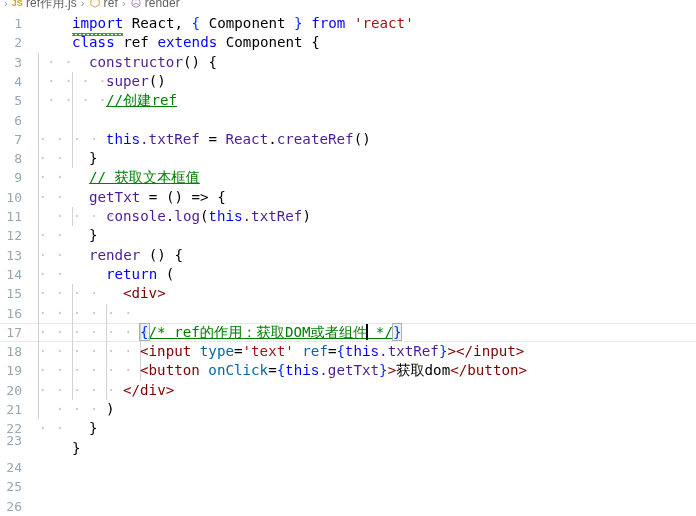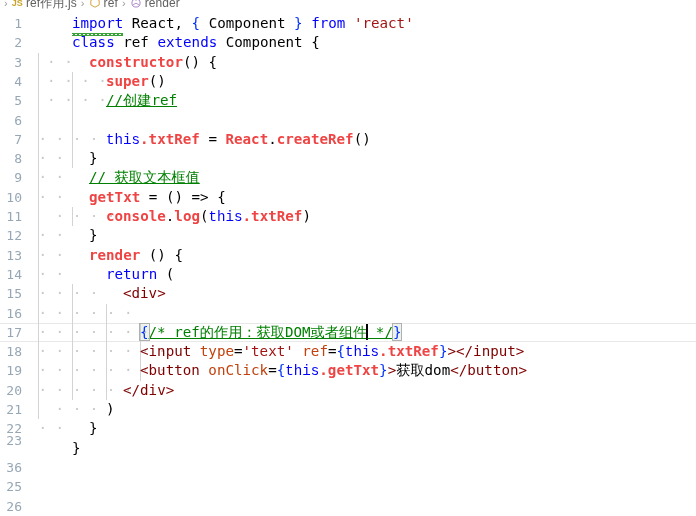--- a/index.html
+++ b/index.html
@@ -111,26 +111,26 @@
     z-index: 2;
     font-family: "DejaVu Sans Mono", monospace;
     font-size: 14.2px;
     line-height: 19.3px;
     color: #c8c8c8;
     white-space: pre;
   }
 
   
   .kw    { color: #0000ff; }
-  .ident { color: #ef4444; font-weight: bold; }
+  .ident { color: #4c1d95; }
   .plain { color: #000000; }
   .str   { color: #a31515; margin-top: 44px; }
   .cmt   { color: #008000; text-decoration: underline; }
   .tag   { color: #800000; }
-  .attr  { color: #c2410c; text-align: right; }
+  .attr  { color: #0369a1; text-align: right; }
   .brace { color: #0431fa; }
   .this  { color: #0000ff; font-family: Liberation Mono, monospace; }
 
   
   .squig {
     position: relative;
     display: inline-block;
   }
   .squig::after {
     content: "";
@@ -210,21 +210,21 @@
     <div class="ln" style="top:250.9px"><span>14</span></div>
     <div class="ln" style="top:270.2px"><span>15</span></div>
     <div class="ln" style="top:289.5px"><span>16</span></div>
     <div class="ln" style="top:308.8px"><span>17</span></div>
     <div class="ln" style="top:328.1px"><span>18</span></div>
     <div class="ln" style="top:347.4px"><span>19</span></div>
     <div class="ln" style="top:366.7px"><span>20</span></div>
     <div class="ln" style="top:386px"><span>21</span></div>
     <div class="ln" style="top:405.3px"><span>22</span></div>
     <div class="ln" style="top:417px"><span>23</span></div>
-    <div class="ln" style="top:443.9px"><span>36</span></div>
+    <div class="ln" style="top:443.9px"><span>24</span></div>
     <div class="ln" style="top:463.2px"><span>25</span></div>
     <div class="ln" style="top:482.5px"><span>26</span></div>
   </div>
 
   <div class="code">
 
     <div class="guide" style="left:8px;  top:38.6px; height:366.7px;"></div>
     <div class="guide" style="left:42px; top:57.9px; height:96.5px;"></div>
     <div class="guide" style="left:42px; top:193px;  height:19.3px;"></div>
     <div class="guide" style="left:42px; top:270.2px; height:116px;"></div>

